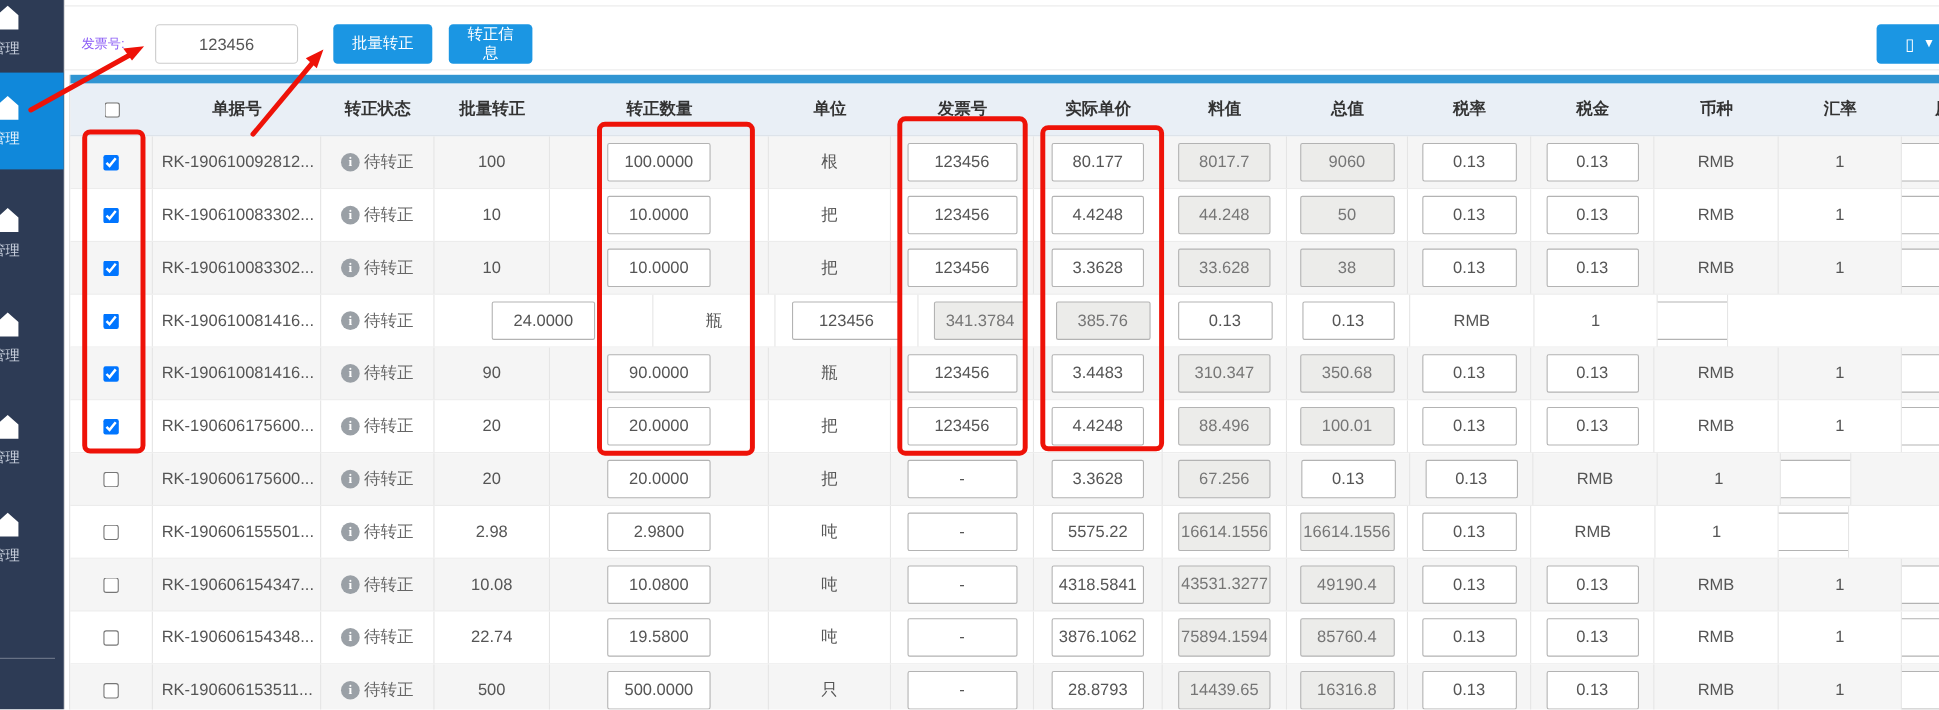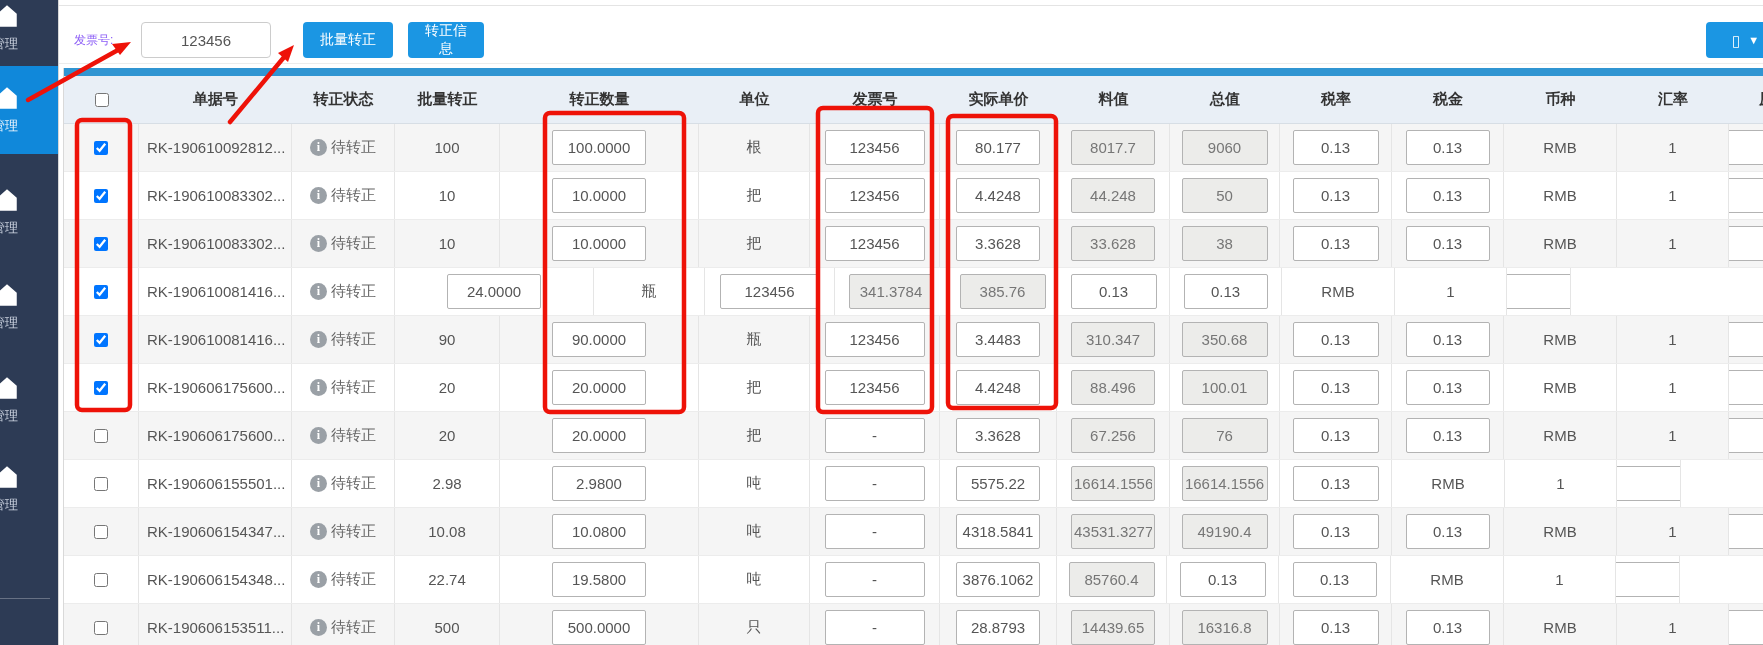--- a/index.html
+++ b/index.html
@@ -422,23 +422,20 @@
             <div class="cell c5">把</div>
             <div class="cell c6">
               <input type="text" class="inp w100" value="-" style="">
             </div>
             <div class="cell c7">
               <input type="text" class="inp w84" value="3.3628" style="">
             </div>
             <div class="cell c8">
               <input type="text" class="inp w84 ro" value="67.256" readonly="" style="">
             </div>
-            <div class="cell c9">
-              <input type="text" class="inp w86 ro" value="76" readonly="" style="">
-            </div>
             <div class="cell c10">
               <input type="text" class="inp w86" value="0.13" style="">
             </div>
             <div class="cell c11">
               <input type="text" class="inp w84" value="0.13" style="">
             </div>
             <div class="cell c12">RMB</div>
             <div class="cell c13">1</div>
             <div class="cell c14">
               <input type="text" class="inp w80" value="" style="">
@@ -535,20 +532,23 @@
             <div class="cell c3">22.74</div>
             <div class="cell c4">
               <input type="text" class="inp w114" value="19.5800" style="">
             </div>
             <div class="cell c5">吨</div>
             <div class="cell c6">
               <input type="text" class="inp w100" value="-" style="">
             </div>
             <div class="cell c7">
               <input type="text" class="inp w84" value="3876.1062" style="">
+            </div>
+            <div class="cell c8">
+              <input type="text" class="inp w84 ro" value="75894.1594" readonly="" style="">
             </div>
             <div class="cell c9">
               <input type="text" class="inp w86 ro" value="85760.4" readonly="" style="">
             </div>
             <div class="cell c10">
               <input type="text" class="inp w86" value="0.13" style="">
             </div>
             <div class="cell c11">
               <input type="text" class="inp w84" value="0.13" style="">
             </div>

